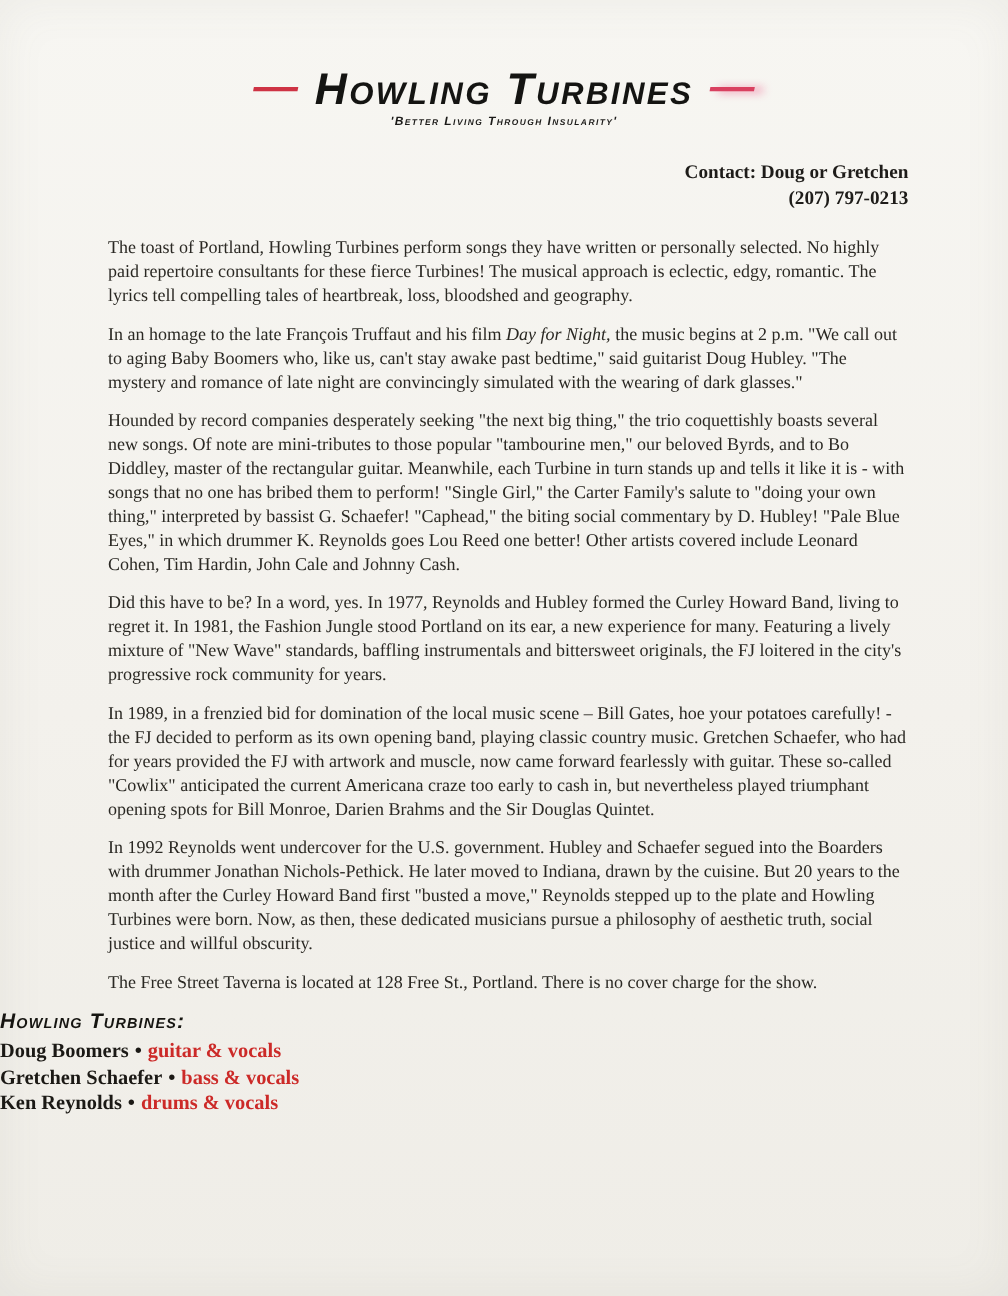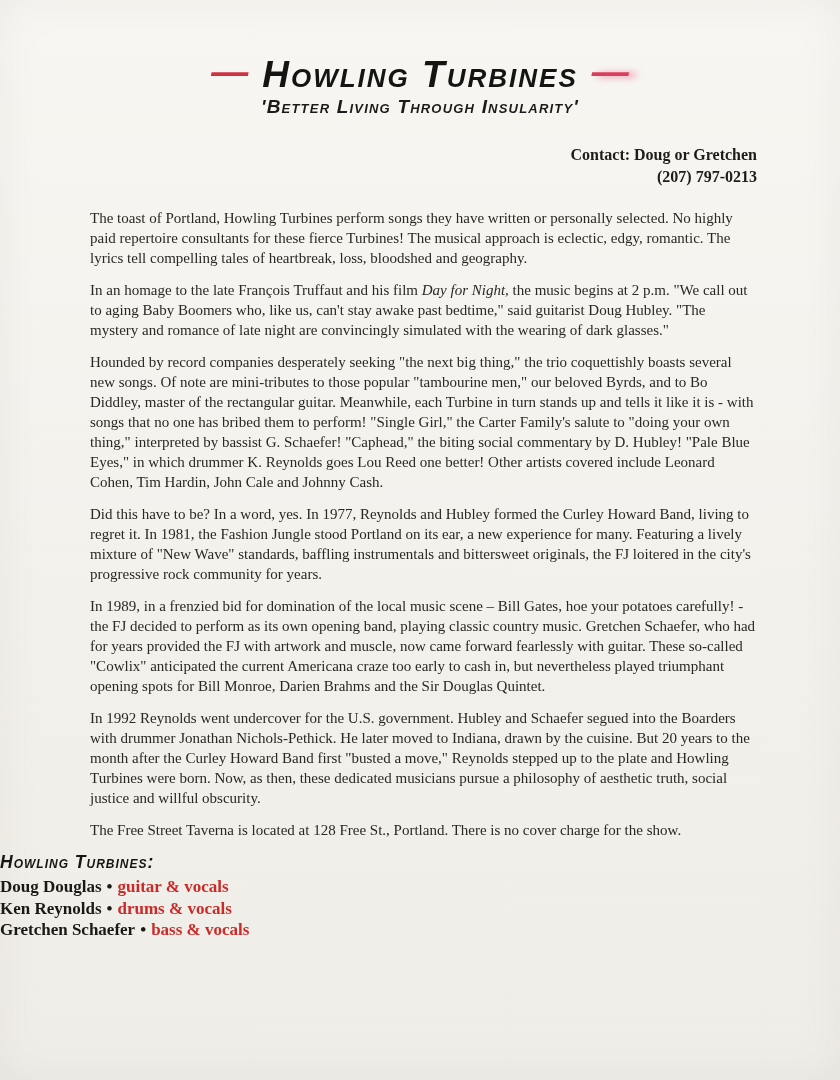--- a/index.html
+++ b/index.html
@@ -43,21 +43,21 @@
     color:#d94060;
     margin-left:14px;
     text-shadow:7px 1px 7px rgba(238,110,150,0.85);
   }
   .tagline{
     margin-top:3px;
     font-family:"Liberation Sans", sans-serif;
     font-style:italic;
     font-weight:700;
     font-variant:small-caps;
-    font-size:19px;
+    font-size:10px;
     letter-spacing:1.2px;
     color:#1c1b19;
   }
   
   .contact{
     margin:26px 83px 0 0;
     text-align:right;
     font-weight:700;
     font-size:16px;
     line-height:22px;
@@ -121,23 +121,23 @@
     <p>Hounded by record companies desperately seeking "the next big thing," the trio coquettishly boasts several new songs. Of note are mini-tributes to those popular "tambourine men," our beloved Byrds, and to Bo Diddley, master of the rectangular guitar. Meanwhile, each Turbine in turn stands up and tells it like it is - with songs that no one has bribed them to perform! "Single Girl," the Carter Family's salute to "doing your own thing," interpreted by bassist G. Schaefer! "Caphead," the biting social commentary by D. Hubley! "Pale Blue Eyes," in which drummer K. Reynolds goes Lou Reed one better! Other artists covered include Leonard Cohen, Tim Hardin, John Cale and Johnny Cash.</p>
     <p>Did this have to be? In a word, yes. In 1977, Reynolds and Hubley formed the Curley Howard Band, living to regret it. In 1981, the Fashion Jungle stood Portland on its ear, a new experience for many. Featuring a lively mixture of "New Wave" standards, baffling instrumentals and bittersweet originals, the FJ loitered in the city's progressive rock community for years.</p>
     <p>In 1989, in a frenzied bid for domination of the local music scene – Bill Gates, hoe your potatoes carefully! - the FJ decided to perform as its own opening band, playing classic country music. Gretchen Schaefer, who had for years provided the FJ with artwork and muscle, now came forward fearlessly with guitar. These so-called "Cowlix" anticipated the current Americana craze too early to cash in, but nevertheless played triumphant opening spots for Bill Monroe, Darien Brahms and the Sir Douglas Quintet.</p>
     <p>In 1992 Reynolds went undercover for the U.S. government. Hubley and Schaefer segued into the Boarders with drummer Jonathan Nichols-Pethick. He later moved to Indiana, drawn by the cuisine. But 20 years to the month after the Curley Howard Band first "busted a move," Reynolds stepped up to the plate and Howling Turbines were born. Now, as then, these dedicated musicians pursue a philosophy of aesthetic truth, social justice and willful obscurity.</p>
     <p>The Free Street Taverna is located at 128 Free St., Portland. There is no cover charge for the show.</p>
   </div>
 
   <div class="roster">
     <div class="roster-heading">Howling Turbines:</div>
     <div class="roster-row">
-      <span>Doug Douglas</span><span class="bullet">•</span><span class="role">guitar &amp; vocals</span>
+      <span>Doug Boomers</span><span class="bullet">•</span><span class="role">guitar &amp; vocals</span>
+    </div>
+    <div class="roster-row">
+      <span>Gretchen Schaefer</span><span class="bullet">•</span><span class="role">bass &amp; vocals</span>
     </div>
     <div class="roster-row">
       <span>Ken Reynolds</span><span class="bullet">•</span><span class="role">drums &amp; vocals</span>
-    </div>
-    <div class="roster-row">
-      <span>Gretchen Schaefer</span><span class="bullet">•</span><span class="role">bass &amp; vocals</span>
     </div>
   </div>
 
 </div>
 
 </body></html>

